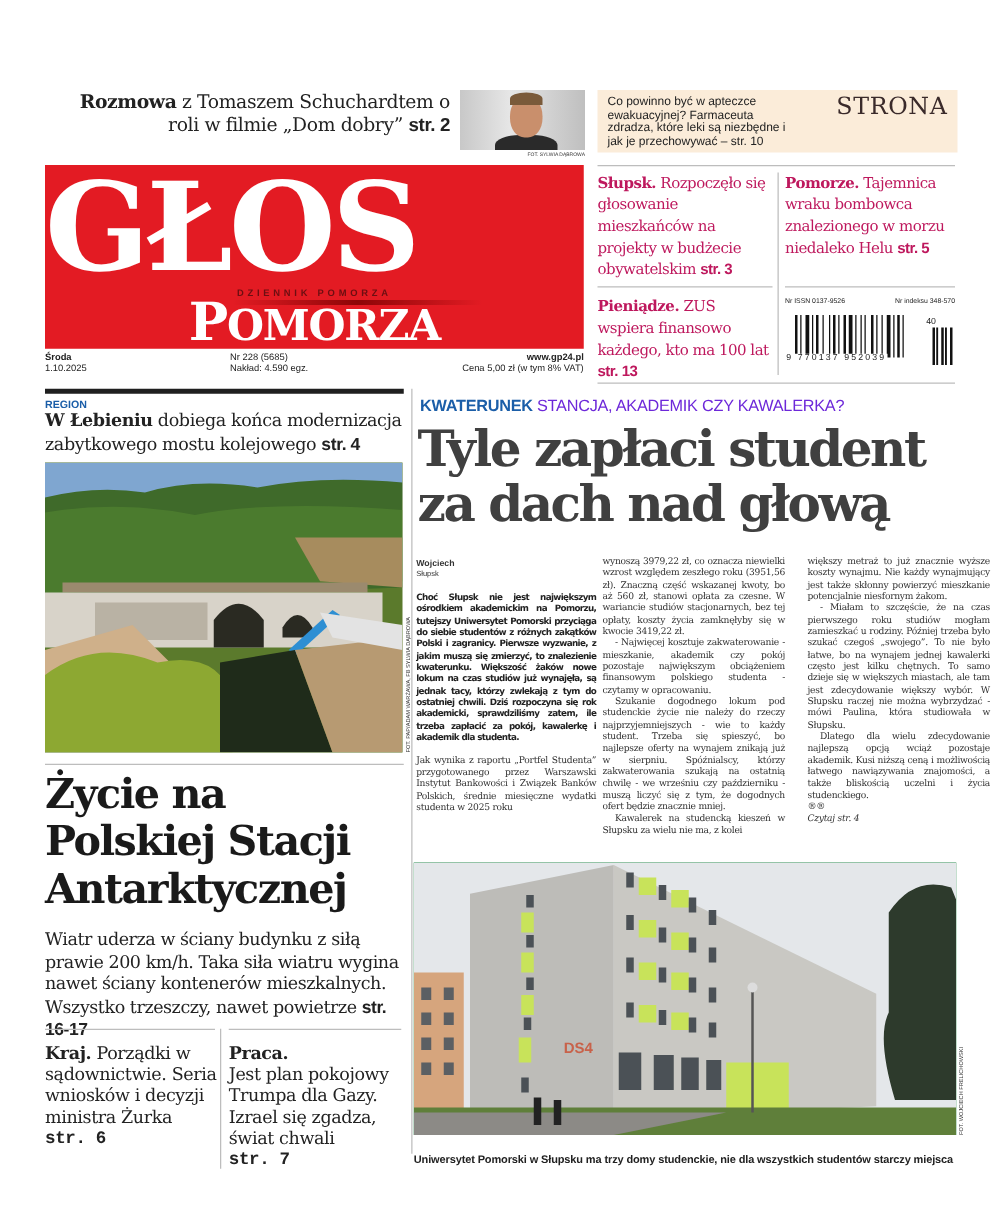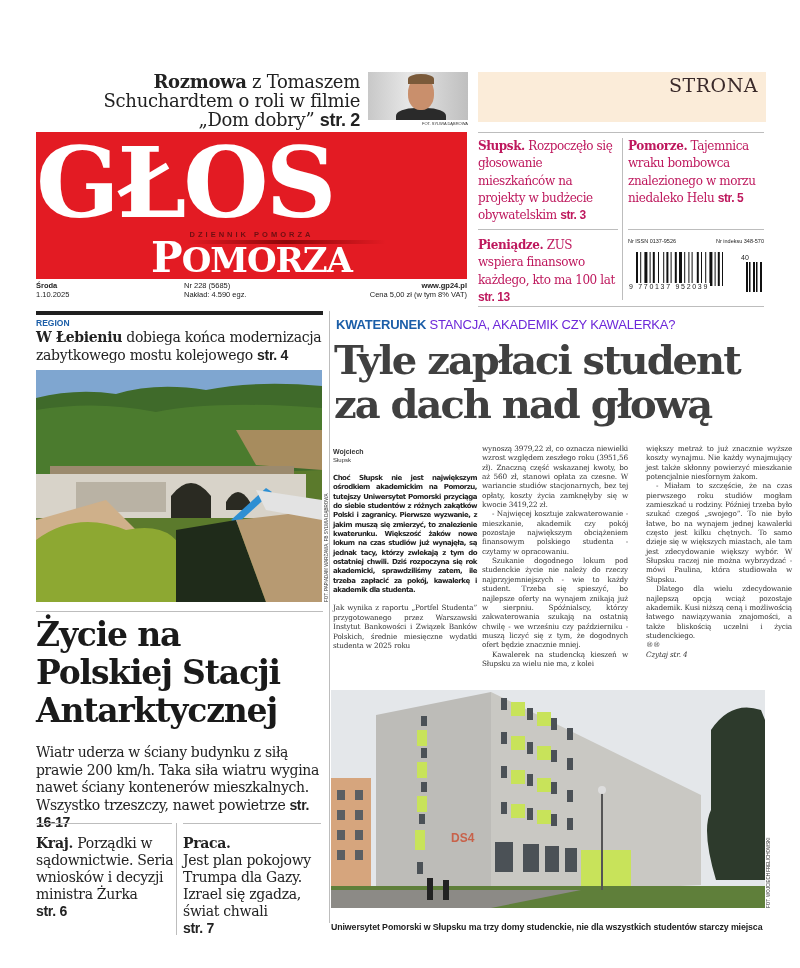--- a/index.html
+++ b/index.html
@@ -3,21 +3,21 @@
 <meta charset="utf-8">
 <style>
 *{box-sizing:border-box;margin:0;padding:0}
 html,body{width:800px;height:968px;background:#fff;overflow:hidden}
 body{position:relative;font-family:"DejaVu Serif",serif;color:#222}
 .abs{position:absolute}
 .serif{font-family:"DejaVu Serif",serif}
 .b{font-weight:bold}
 
 
-#teaser{left:60px;top:72px;width:300px;text-align:right;font-size:18px;line-height:19px;letter-spacing:-0.3px}
+#teaser{left:60px;top:72px;width:300px;text-align:right;font-size:15px;line-height:19px;letter-spacing:-0.3px}
 #teaser .str{font-family:"Liberation Sans",sans-serif;font-weight:bold}
 #teaser-photo{left:368px;top:72px;width:100px;height:48px;background:linear-gradient(90deg,#c8c8c8 0%,#e6e6e6 40%,#bfbfbf 100%);overflow:hidden}
 #teaser-photo .head{position:absolute;left:40px;top:4px;width:26px;height:34px;border-radius:50% 50% 45% 45%;background:#c98f6c}
 #teaser-photo .hair{position:absolute;left:40px;top:2px;width:26px;height:10px;border-radius:50% 50% 0 0;background:#7a5a3a}
 #teaser-photo .body{position:absolute;left:28px;top:36px;width:50px;height:20px;border-radius:40% 40% 0 0;background:#2a2a2a}
 #teaser-credit{left:368px;top:121px;width:100px;text-align:right;font-size:4px;font-family:"Liberation Sans",sans-serif;color:#333}
 
 
 #health{left:478px;top:72px;width:288px;height:50px;background:#fbecd9}
 #health-text{position:absolute;left:8px;top:5px;width:150px;font-family:"Liberation Sans",sans-serif;font-size:9.6px;line-height:10.5px;color:#222}
@@ -65,21 +65,21 @@
 #antarctic-rule{left:36px;top:611px;width:287px;height:1px}
 #antarctic-title{left:36px;top:616px;width:290px;font-family:"DejaVu Serif",serif;font-weight:bold;font-size:33px;line-height:38px;letter-spacing:-1.2px;color:#1a1a1a}
 #antarctic-lede{left:36px;top:744px;width:292px;font-size:14px;line-height:17.6px;letter-spacing:-0.35px}
 #antarctic-lede .str{font-family:"Liberation Sans",sans-serif;font-weight:bold}
 
 #kraj-rule{left:36px;top:823px;width:136px;height:1px}
 #praca-rule{left:183px;top:823px;width:138px;height:1px}
 #kraj-div{left:176px;top:823px;width:1px;height:112px;background:#bdbdbd}
 .small-brief{font-size:14px;line-height:17px;letter-spacing:-0.3px;color:#222}
 .small-brief .lead{font-weight:bold}
-.small-brief .str{font-family:Liberation Sans, sans-serif;font-weight:bold;display:block}
+.small-brief .str{font-family:Liberation Mono, monospace;font-weight:bold;display:block}
 #brief-kraj{left:36px;top:835px;width:140px}
 #brief-praca{left:183px;top:835px;width:140px}
 
 
 #kicker{left:336px;top:317px;font-family:"Liberation Sans",sans-serif;font-size:13px;letter-spacing:-0.2px}
 #kicker .k{font-weight:bold;color:#1b5ea8}
 #kicker .t{color:#6d28d9}
 #main-title{left:334px;top:338px;width:460px;font-family:"DejaVu Serif",serif;font-weight:bold;font-size:40px;line-height:44px;letter-spacing:-2px;color:#404040}
 #byline{left:333px;top:447px;font-family:"Liberation Sans",sans-serif;font-weight:bold;font-size:7px;color:#333;line-height:9px}
 #byline .city{font-weight:normal;font-size:6px;display:block}
@@ -103,20 +103,21 @@
   <span class="b">Rozmowa</span><span> z Tomaszem Schuchardtem o roli w filmie „Dom dobry” </span><span class="str">str. 2</span>
 </div>
 <div id="teaser-photo" class="abs">
   <div class="body"></div>
     <div class="head"></div>
     <div class="hair"></div>
 </div>
 <div id="teaser-credit" class="abs">FOT. SYLWIA DĄBROWA</div>
 
 <div id="health" class="abs" style="background: rgb(251, 236, 217);">
+  <div id="health-text">Co powinno być w apteczce ewakuacyjnej? Farmaceuta zdradza, które leki są niezbędne i jak je przechowywać – str. 10</div>
   <div id="health-title">
     <span class="l1">STRONA</span>
   </div>
 </div>
 
 <div id="masthead" class="abs" style="background: rgb(227, 27, 35);">
   <div id="mast-glos">GŁOS</div>
   <div id="mast-shadow"></div>
   <div id="mast-sub">DZIENNIK POMORZA</div>
   <div id="mast-pomorza"><span class="cap">P</span>OMORZA</div>

